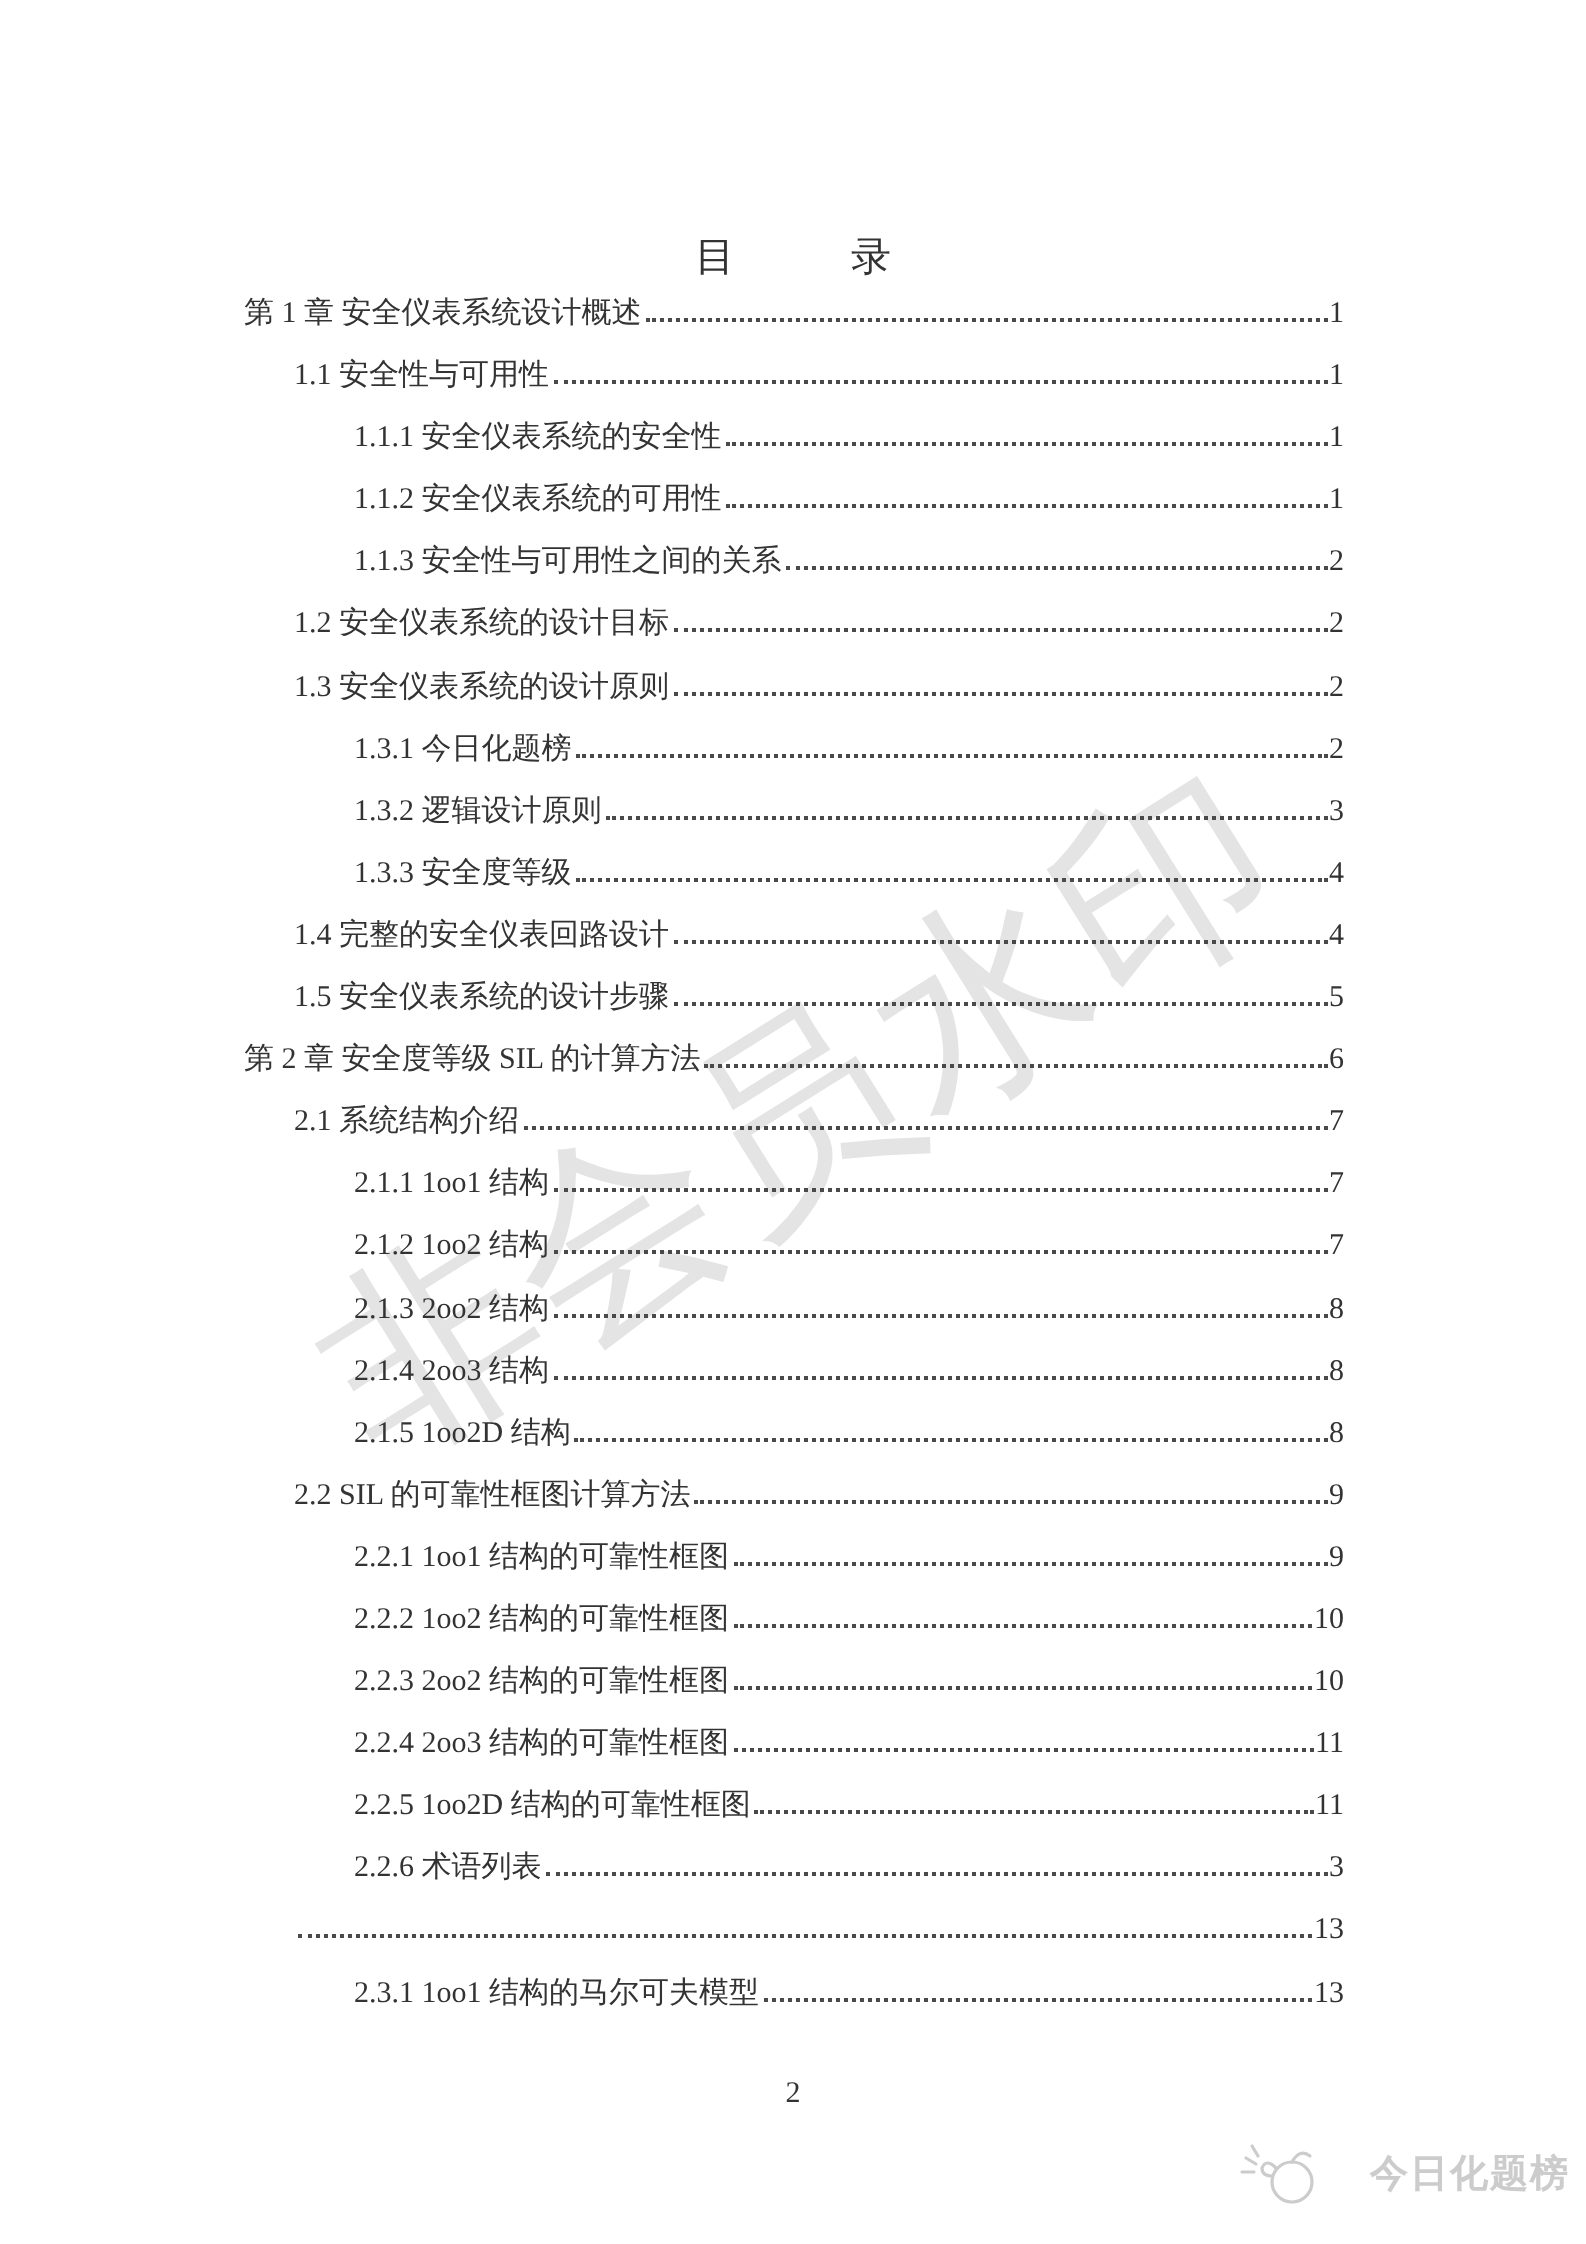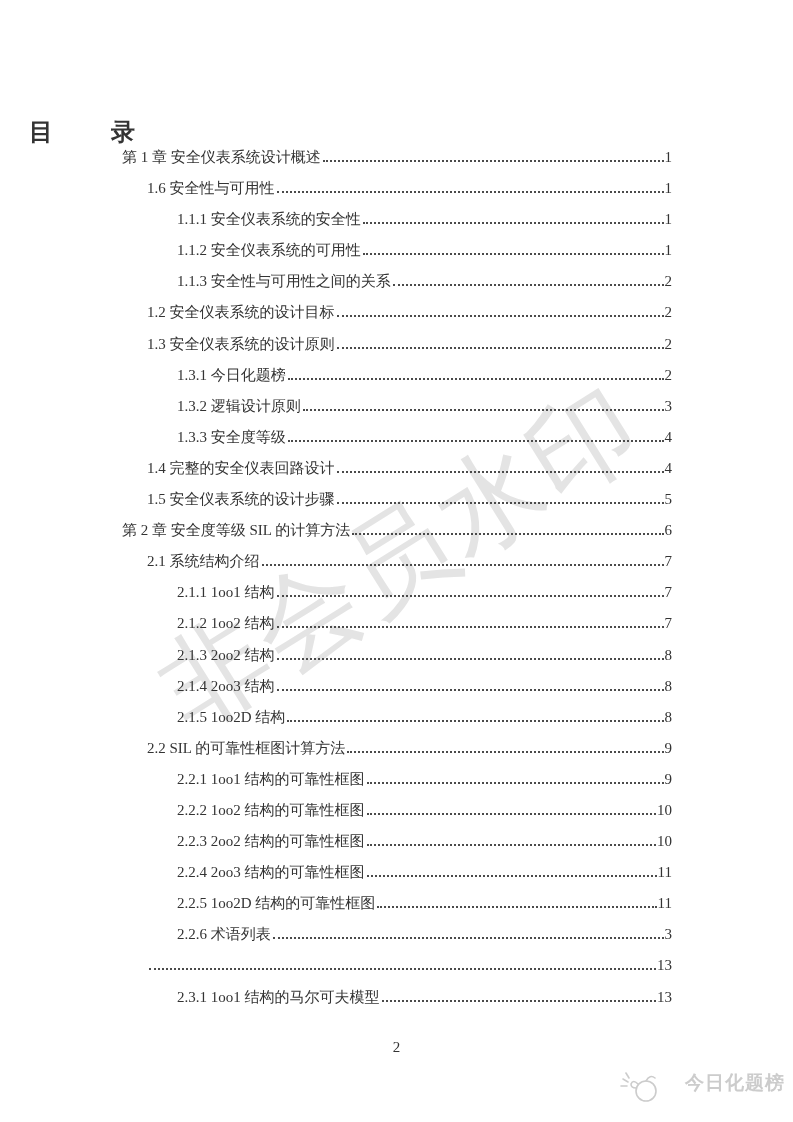--- a/index.html
+++ b/index.html
@@ -28,22 +28,23 @@
     user-select: none;
     pointer-events: none;
   }
 
   
   .toc-title {
     position: absolute;
     top: 98px;
     left: 0;
     right: 0;
-    font-size: 24px;
-    font-weight: 700;
+    text-align: center;
+    font-size: 20px;
+    font-weight: 400;
     line-height: 36px;
     z-index: 1;
   }
   .toc-title .tchar { margin: 0 29px; }
 
   
   .toc {
     position: absolute;
     top: 142px;
     left: 122px;
@@ -80,21 +81,21 @@
     line-height: 18px;
     z-index: 1;
   }
 
   
   .footer-brand {
     position: absolute;
     right: 8px;
     bottom: 18px;
     display: flex;
-    align-items: flex-start;
+    align-items: center;
     gap: 20px;
     color: var(--brand, #cccccc);
     font-size: 19px;
     font-weight: 700;
     letter-spacing: 1px;
     z-index: 1;
   }
   .footer-brand svg { display: block; }
 </style>
 </head>
@@ -106,21 +107,21 @@
 
   <h1 class="toc-title"><span class="tchar">目</span><span class="tchar">录</span></h1>
 
   <div class="toc" id="toc-list">
       <div class="toc-row indent-0">
         <span class="toc-label">第 1 章 安全仪表系统设计概述</span>
         <span class="toc-dots"></span>
         <span class="toc-page">1</span>
       </div>
       <div class="toc-row indent-1">
-        <span class="toc-label">1.6 安全性与可用性</span>
+        <span class="toc-label">1.1 安全性与可用性</span>
         <span class="toc-dots"></span>
         <span class="toc-page">1</span>
       </div>
       <div class="toc-row indent-2">
         <span class="toc-label">1.1.1 安全仪表系统的安全性</span>
         <span class="toc-dots"></span>
         <span class="toc-page">1</span>
       </div>
       <div class="toc-row indent-2">
         <span class="toc-label">1.1.2 安全仪表系统的可用性</span>

